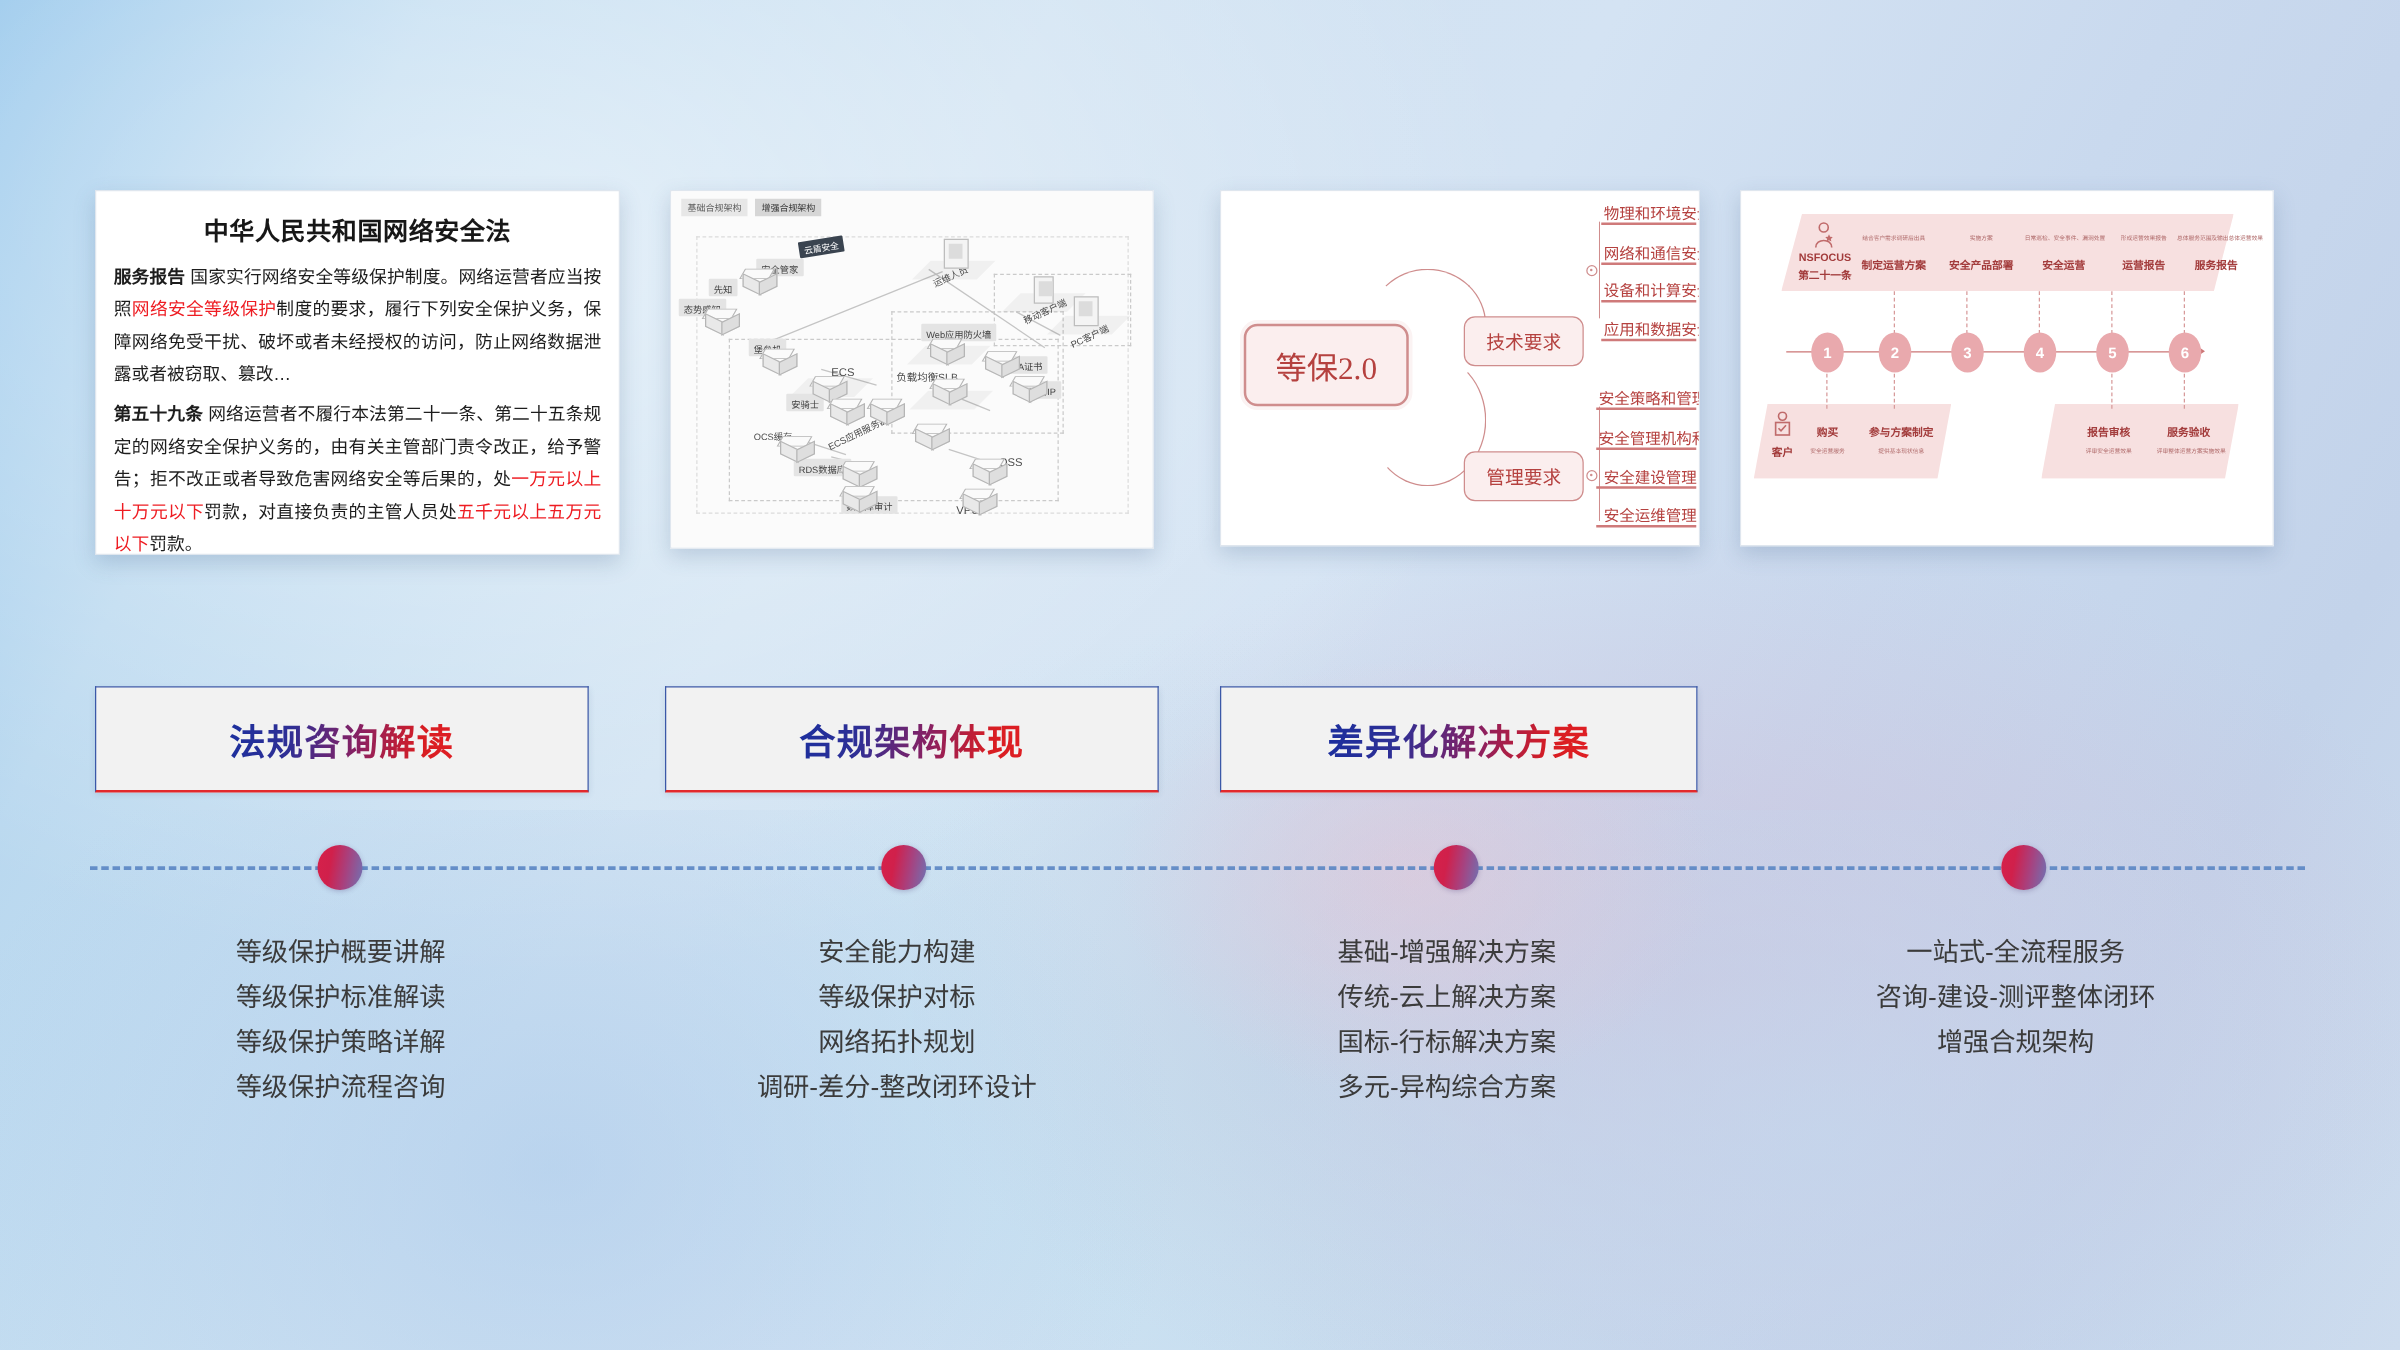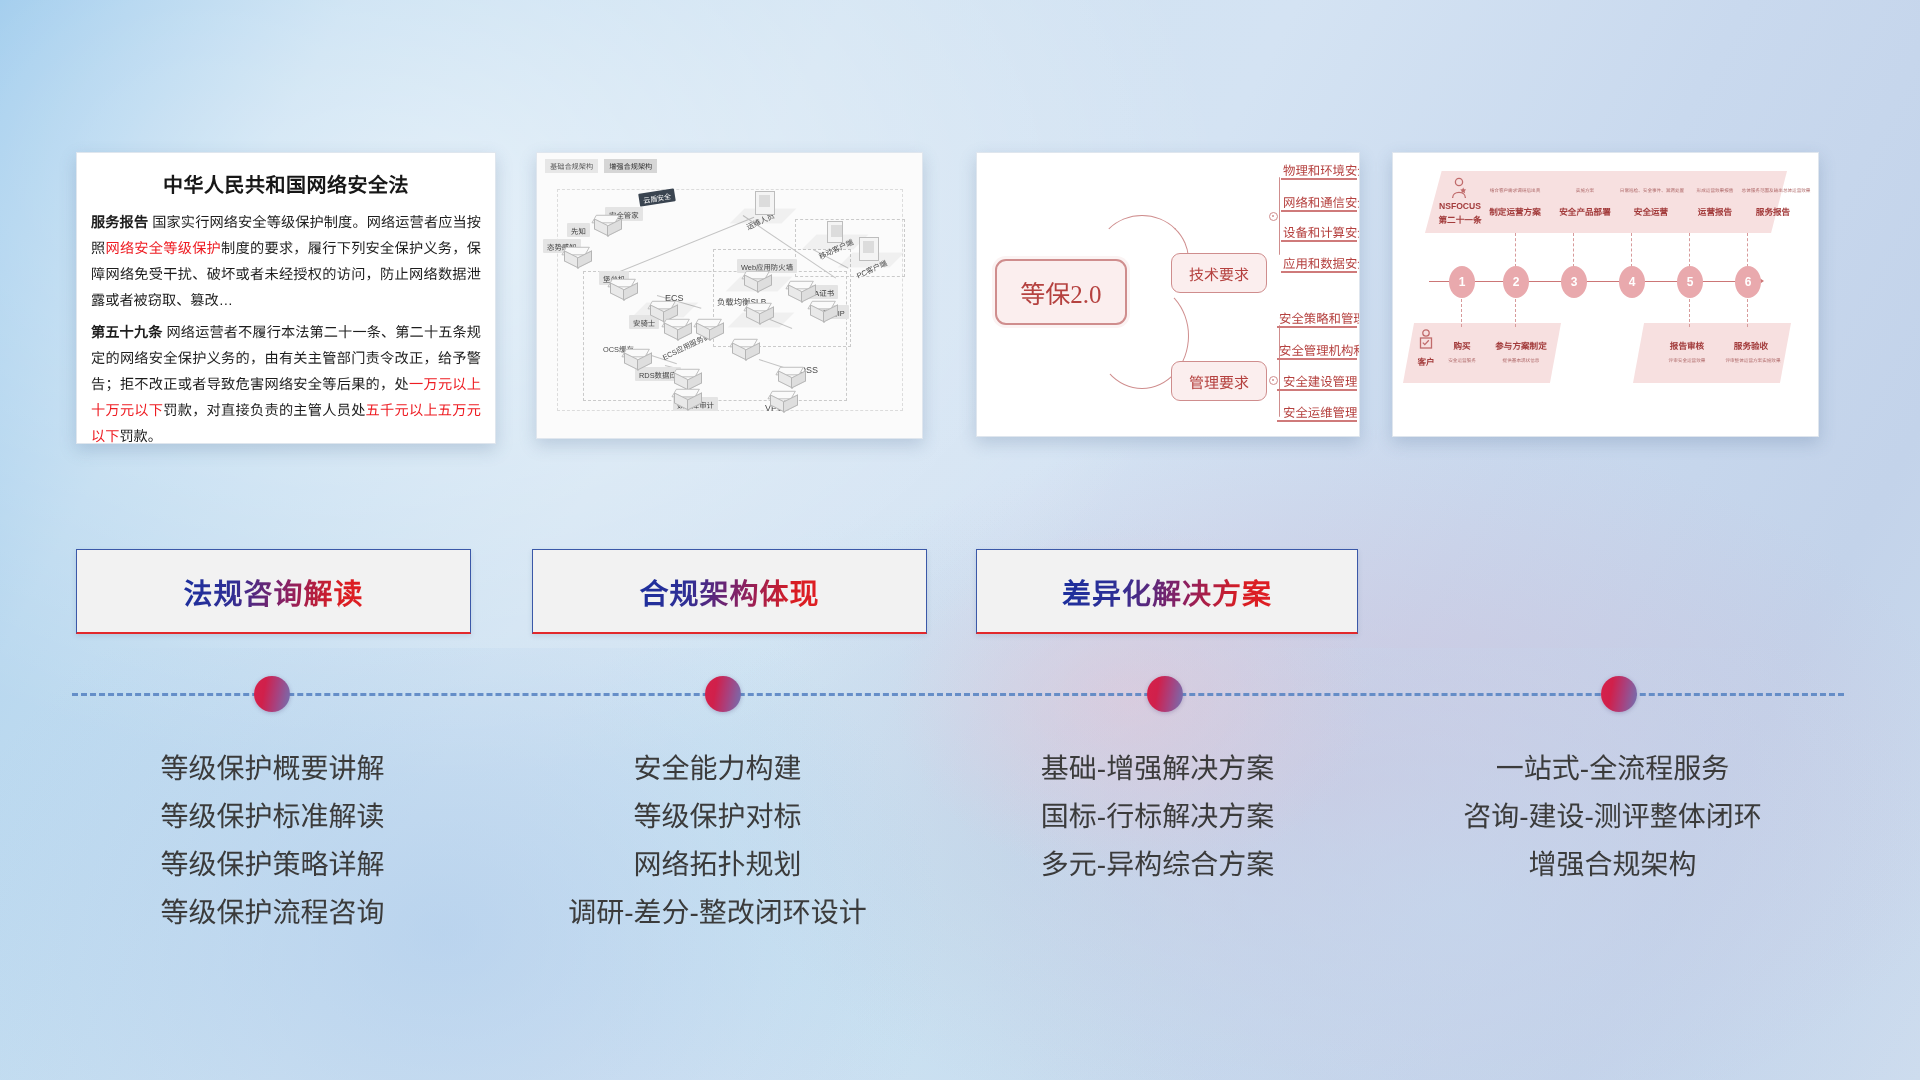--- a/index.html
+++ b/index.html
@@ -131,21 +131,21 @@
   .d2{left:705px;}
   .d3{left:1147px;}
   .d4{left:1601px;}
 
   
   .col{position:absolute;top:745px;text-align:center;}
   .c1{left:60px;width:425px;}
   .c2{left:505px;width:425px;}
   .c3{left:945px;width:425px;}
   .c4{left:1400px;width:425px;}
-  .bullet{font-size:28px;color:#3b3b3b;line-height:1.72;white-space:nowrap;}
+  .bullet{font-size:21px;color:#3b3b3b;line-height:1.72;white-space:nowrap;}
 </style>
 </head>
 <body>
 
 <div id="bg-base"></div>
 <div id="bg-glow-a"></div>
 <div id="bg-glow-b"></div>
 <div id="bg-glow-c"></div>
 <div id="bg-glow-d"></div>
 <div id="bg-glow-e"></div>
@@ -435,20 +435,21 @@
     <div class="bullet">等级保护流程咨询</div>
   </div>
   <div class="col c2">
     <div class="bullet">安全能力构建</div>
     <div class="bullet">等级保护对标</div>
     <div class="bullet">网络拓扑规划</div>
     <div class="bullet">调研-差分-整改闭环设计</div>
   </div>
   <div class="col c3">
     <div class="bullet">基础-增强解决方案</div>
+    <div class="bullet">传统-云上解决方案</div>
     <div class="bullet">国标-行标解决方案</div>
     <div class="bullet">多元-异构综合方案</div>
   </div>
   <div class="col c4">
     <div class="bullet">一站式-全流程服务</div>
     <div class="bullet">咨询-建设-测评整体闭环</div>
     <div class="bullet">增强合规架构</div>
   </div>
 </div>
 

